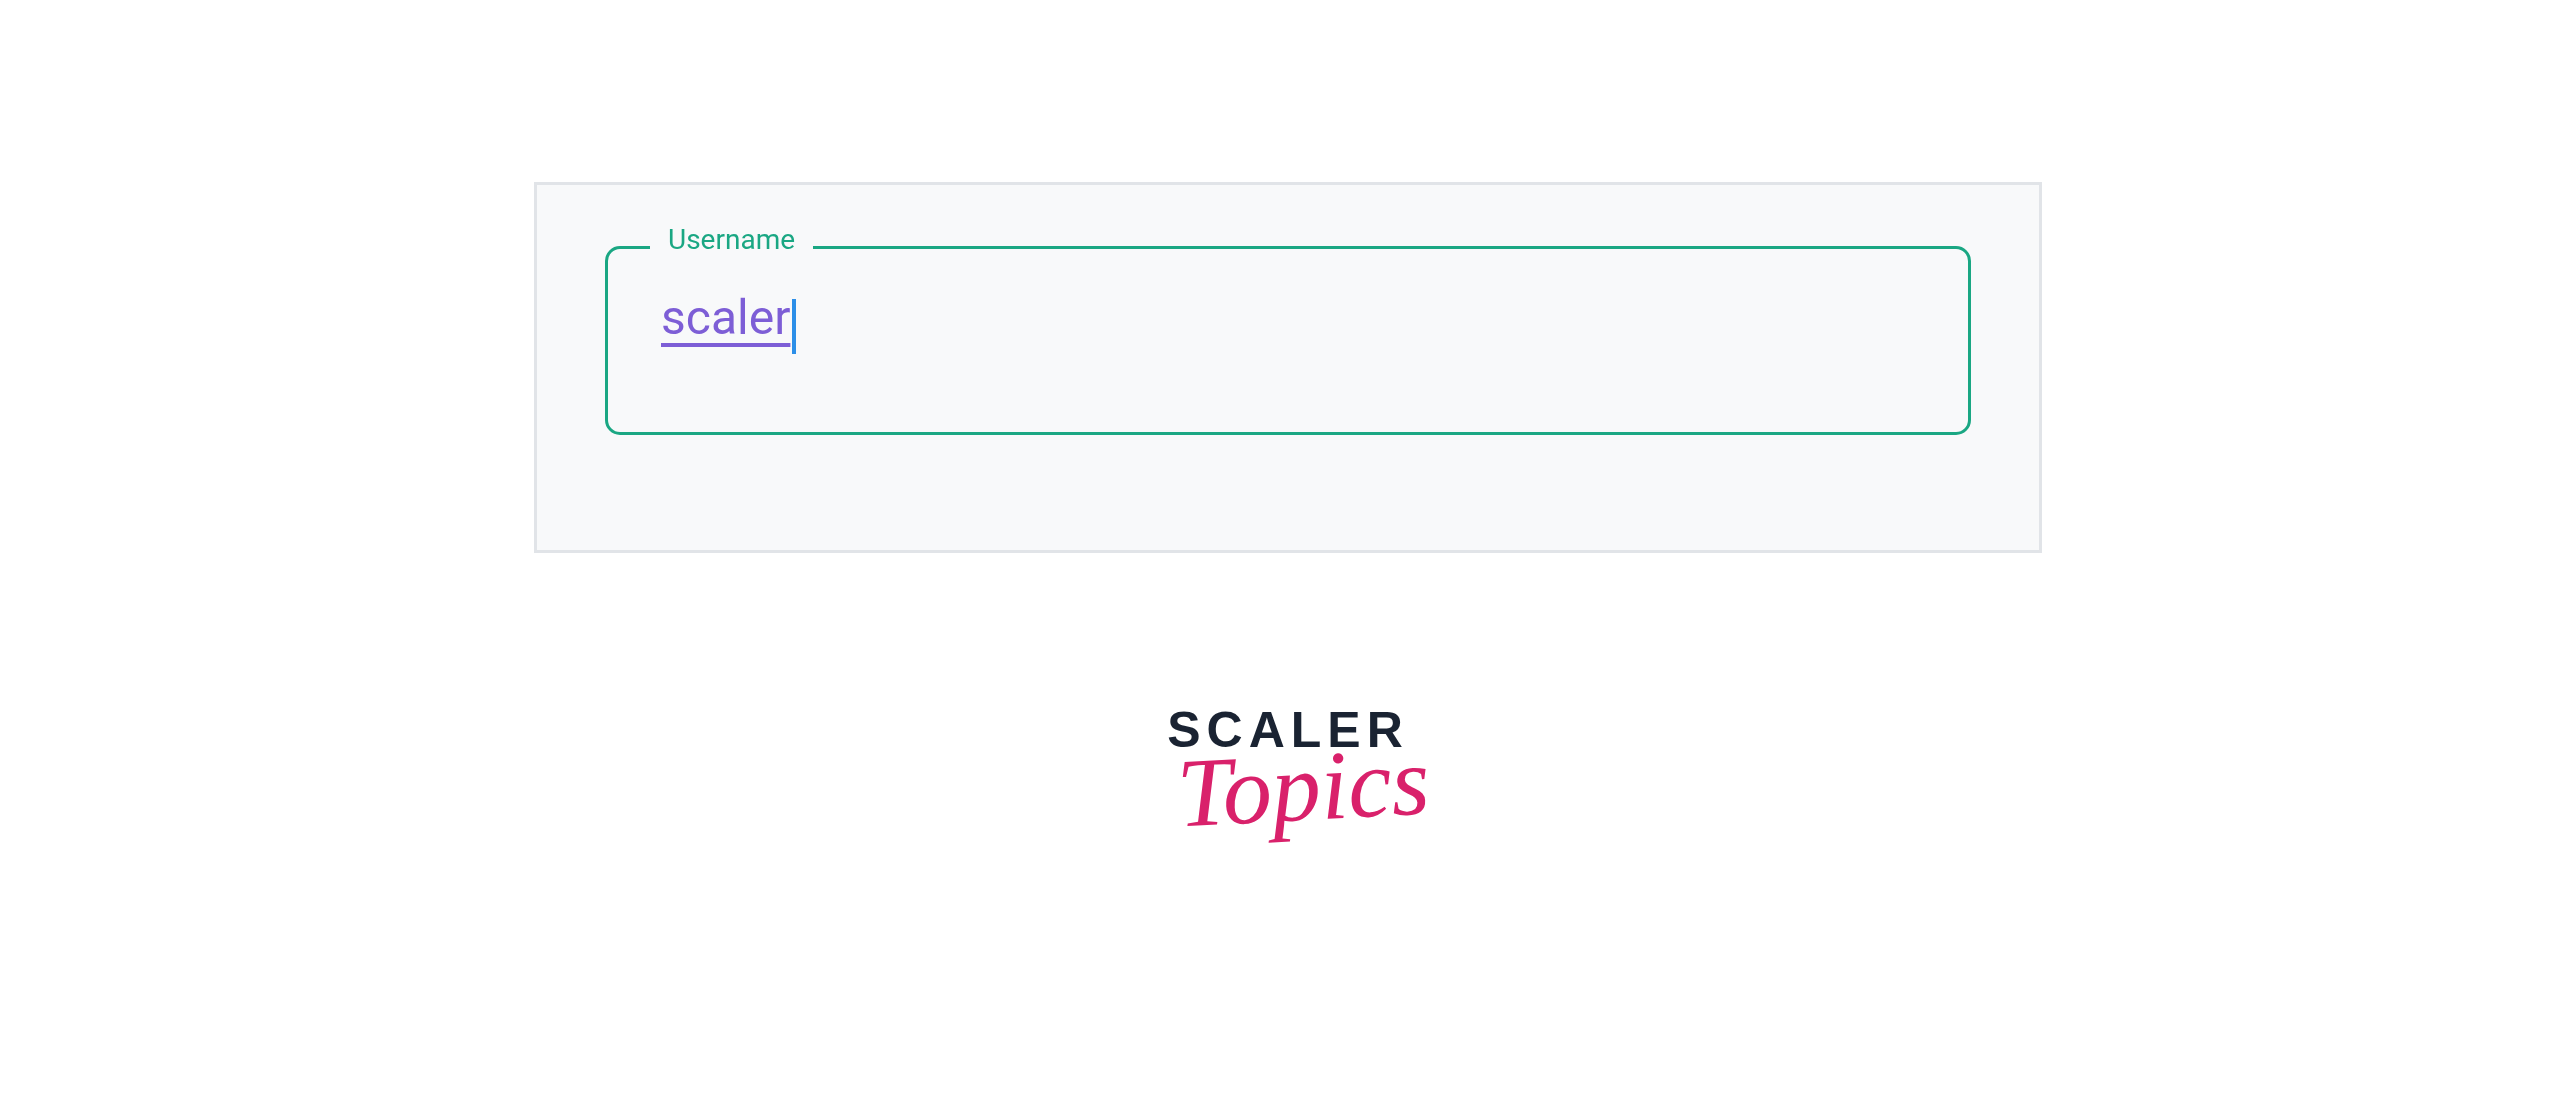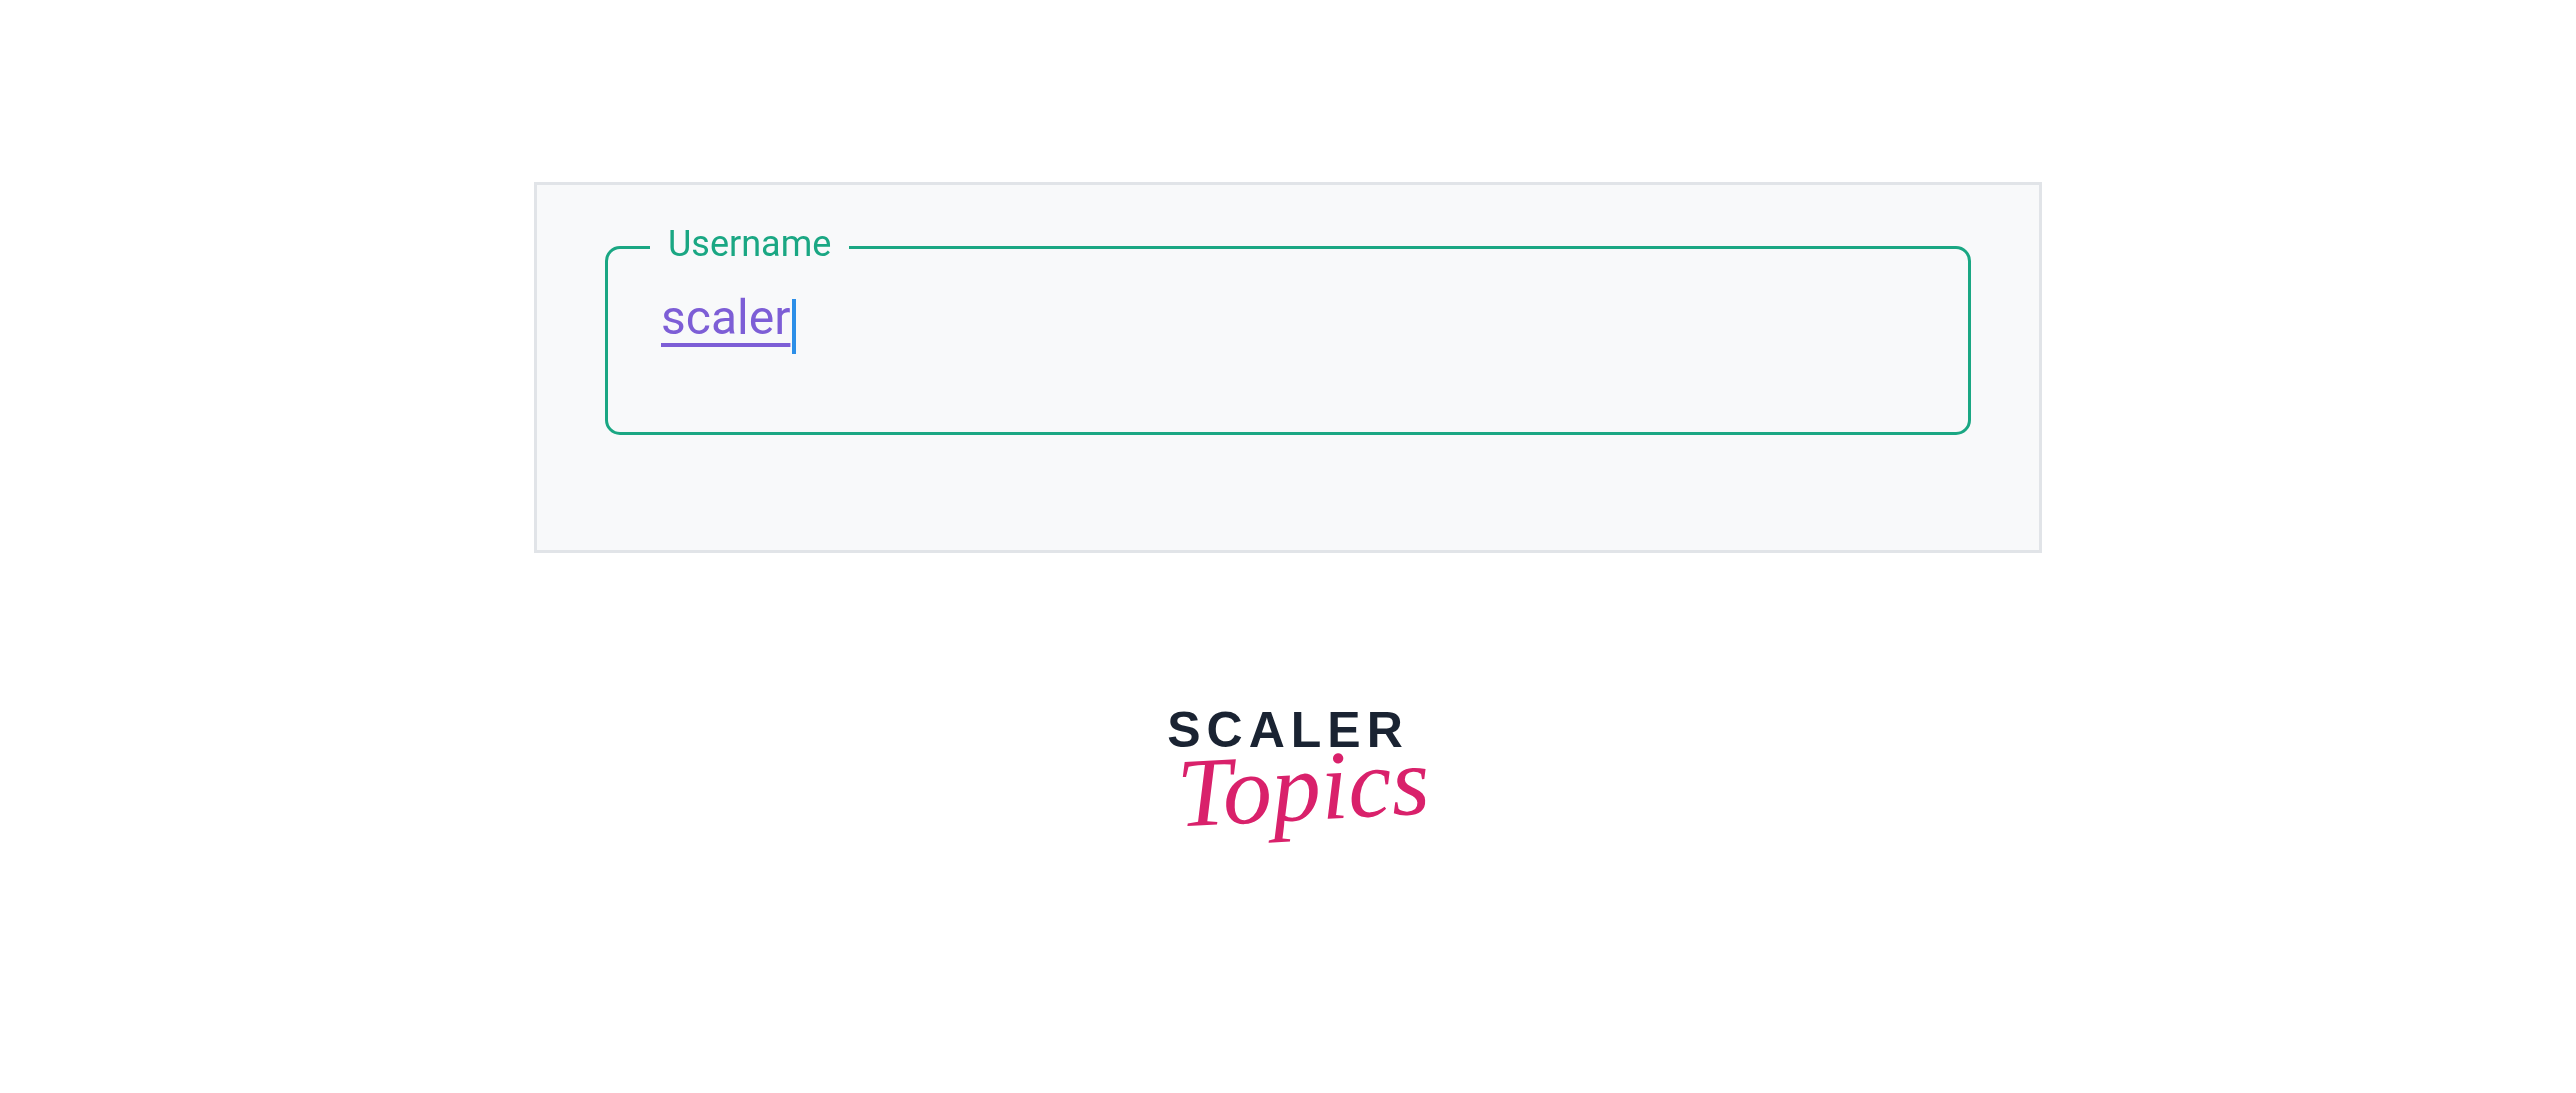--- a/index.html
+++ b/index.html
@@ -30,21 +30,21 @@
     width: 100%;
     height: 189px;
   }
   .field-label {
     position: absolute;
     top: -23px;
     left: 45px;
     background: #f8f9fa;
     padding: 0 18px;
     color: #1aa783;
-    font-size: 36px;
+    font-size: 28px;
     font-weight: 400;
     z-index: 2;
     line-height: 1.2;
   }
   .field-box {
     width: 100%;
     height: 100%;
     border: 3.8px solid #1aa783;
     border-radius: 15px;
     padding: 45px 53px 0 53px;

